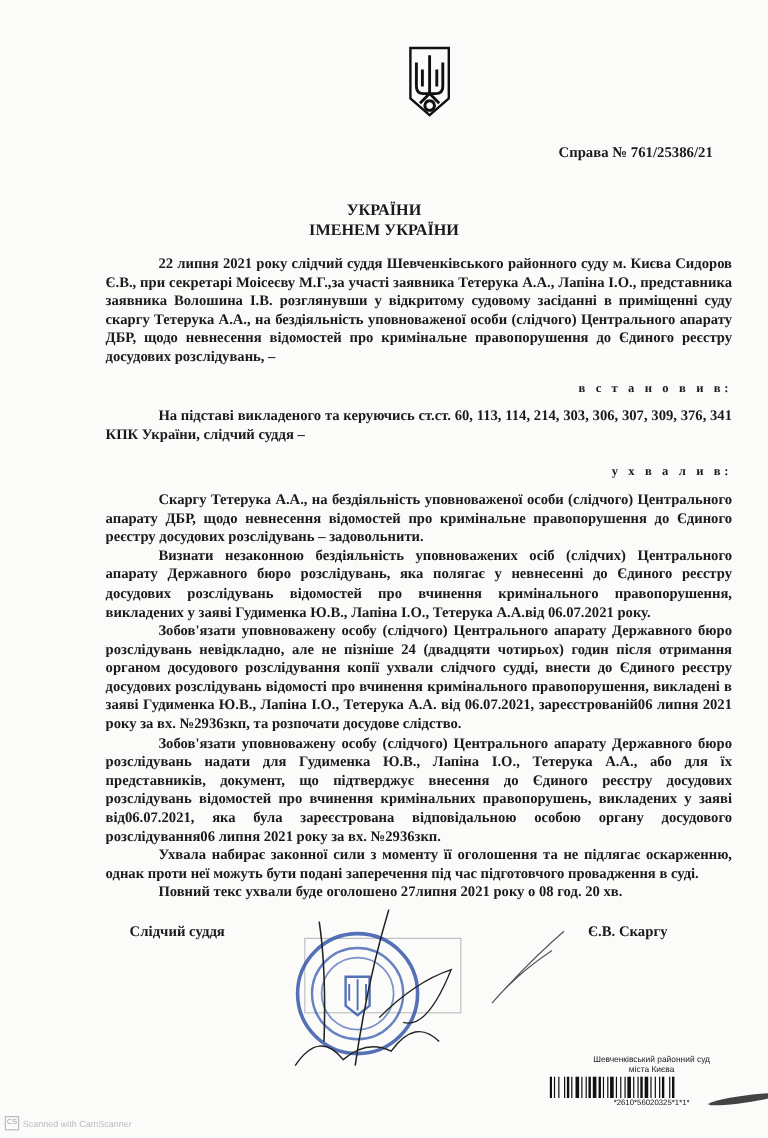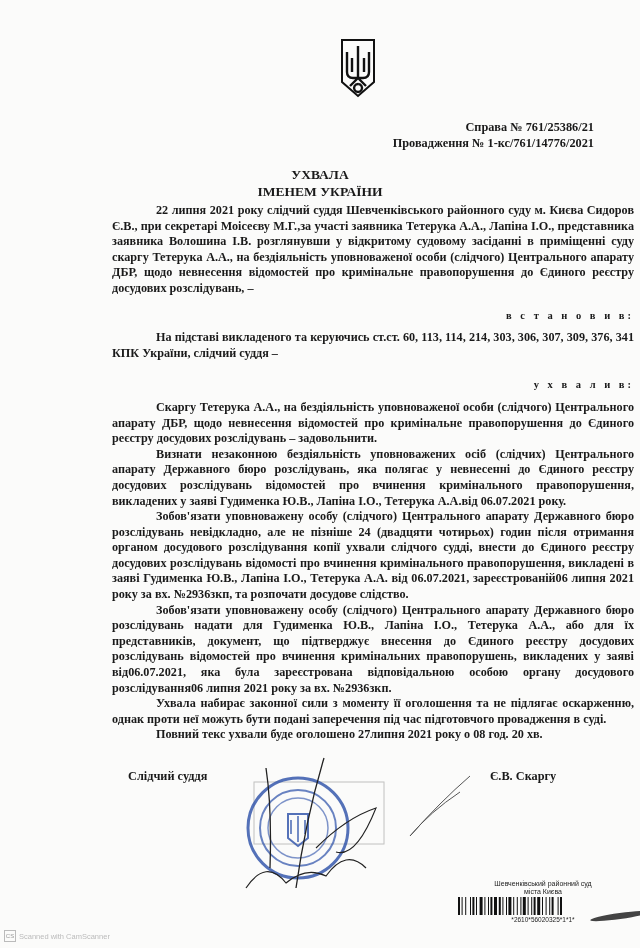--- a/index.html
+++ b/index.html
@@ -6,21 +6,21 @@
   body { width:640px; height:948px; background:#fbfbfa; position:relative; overflow:hidden;
          font-family:"Liberation Serif", serif; color:#1a1a1a; }
   .page { position:absolute; left:0; top:0; width:640px; height:723px; }
   .emblem { position:absolute; left:340px; top:38px; width:36px; height:60px; }
   .case-info { position:absolute; right:46px; top:119px; text-align:right; font-size:12.3px; line-height:16px; font-weight:bold; }
   .title-block { position:absolute; left:0; width:640px; top:166px; text-align:center; font-weight:bold; font-size:13.5px; line-height:17px; }
   .body-text { position:absolute; left:88px; width:522px; font-size:12.2px; line-height:15.6px; font-weight:bold; text-align:justify; }
   .para { text-indent:44px; margin:0; }
   .section-head { text-align:right; font-size:10.5px; letter-spacing:3px; margin:11px 0 7px 0; font-weight:bold; }
   .sig-row { position:absolute; top:769px; left:0; width:640px; font-size:12.3px; font-weight:bold; }
-  .sig-role { position:absolute; left:128px; }
+  .sig-role { position:absolute; left:108px; }
   .sig-name { position:absolute; left:490px; }
   .stamp { position:absolute; left:236px; top:748px; width:150px; height:150px; }
   .barcode-box { position:absolute; left:458px; top:880px; width:170px; text-align:center; font-family:"Liberation Sans", sans-serif; }
   .barcode-label { font-size:7px; line-height:8px; color:#222; }
   .barcode { height:18px; margin:1px 0; }
   .barcode-num { font-size:6.5px; color:#222; }
   .scanner-mark { position:absolute; left:4px; top:930px; font-family:"Liberation Sans", sans-serif; font-size:7.5px; color:#bbb; display:flex; align-items:center; gap:3px; }
   .cs-icon { width:10px; height:10px; border:1px solid #bbb; font-size:6px; line-height:10px; text-align:center; color:#999; }
   .bg-mark { position:absolute; right:-10px; top:913px; width:60px; height:6px; background:#222; border-radius:50%; transform:rotate(-8deg); opacity:.85; }
 </style>
@@ -29,29 +29,28 @@
 
 <div class="page">
 
   <svg class="emblem" viewBox="0 0 36 60">
     <path d="M2 2 H34 V44 L18 58 L2 44 Z" fill="none" stroke="#111" stroke-width="2"></path>
     <path d="M18 8 V40 M18 40 L10 48 M18 40 L26 48 M7 14 V34 Q7 40 13 40 H23 Q29 40 29 34 V14 M12 20 V34 M24 20 V34 M18 46 A4 4 0 1 0 18.1 46" fill="none" stroke="#111" stroke-width="2.4"></path>
   </svg>
 
   <div class="case-info">
     <div>Справа № 761/25386/21</div>
-    <div>Провадження № 1-кс/761/14776/2021</div>
   </div>
 
   <div class="title-block">
-    <div>УХВАЛА</div>
+    <div>УКРАЇНИ</div>
     <div>ІМЕНЕМ УКРАЇНИ</div>
   </div>
 
-  <div class="body-text" style="top:203px;margin-left:24px;">
+  <div class="body-text" style="top:212px;">
     <p class="para">22 липня 2021 року слідчий суддя Шевченківського районного суду м. Києва Сидоров Є.В., при секретарі Моісеєву М.Г.,за участі заявника Тетерука А.А., Лапіна І.О., представника заявника Волошина І.В. розглянувши у відкритому судовому засіданні в приміщенні суду скаргу Тетерука А.А., на бездіяльність уповноваженої особи (слідчого) Центрального апарату ДБР, щодо невнесення відомостей про кримінальне правопорушення до Єдиного реєстру досудових розслідувань, –</p>
     <div class="section-head">в с т а н о в и в:</div>
     <p class="para">На підставі викладеного та керуючись ст.ст. 60, 113, 114, 214, 303, 306, 307, 309, 376, 341 КПК України, слідчий суддя –</p>
     <div class="section-head" style="margin-top:16px;">у х в а л и в:</div>
     <p class="para">Скаргу Тетерука А.А., на бездіяльність уповноваженої особи (слідчого) Центрального апарату ДБР, щодо невнесення відомостей про кримінальне правопорушення до Єдиного реєстру досудових розслідувань – задовольнити.</p>
     <p class="para">Визнати незаконною бездіяльність уповноважених осіб (слідчих) Центрального апарату Державного бюро розслідувань, яка полягає у невнесенні до Єдиного реєстру досудових розслідувань відомостей про вчинення кримінального правопорушення, викладених у заяві Гудименка Ю.В., Лапіна І.О., Тетерука А.А.від 06.07.2021 року.</p>
     <p class="para">Зобов'язати уповноважену особу (слідчого) Центрального апарату Державного бюро розслідувань невідкладно, але не пізніше 24 (двадцяти чотирьох) годин після отримання органом досудового розслідування копії ухвали слідчого судді, внести до Єдиного реєстру досудових розслідувань відомості про вчинення кримінального правопорушення, викладені в заяві Гудименка Ю.В., Лапіна І.О., Тетерука А.А. від 06.07.2021, зареєстрованій06 липня 2021 року за вх. №2936зкп, та розпочати досудове слідство.</p>
     <p class="para">Зобов'язати уповноважену особу (слідчого) Центрального апарату Державного бюро розслідувань надати для Гудименка Ю.В., Лапіна І.О., Тетерука А.А., або для їх представників, документ, що підтверджує внесення до Єдиного реєстру досудових розслідувань відомостей про вчинення кримінальних правопорушень, викладених у заяві від06.07.2021, яка була зареєстрована відповідальною особою органу досудового розслідування06 липня 2021 року за вх. №2936зкп.</p>
     <p class="para">Ухвала набирає законної сили з моменту її оголошення та не підлягає оскарженню, однак проти неї можуть бути подані заперечення під час підготовчого провадження в суді.</p>
     <p class="para">Повний текс ухвали буде оголошено 27липня 2021 року о 08 год. 20 хв.</p>

